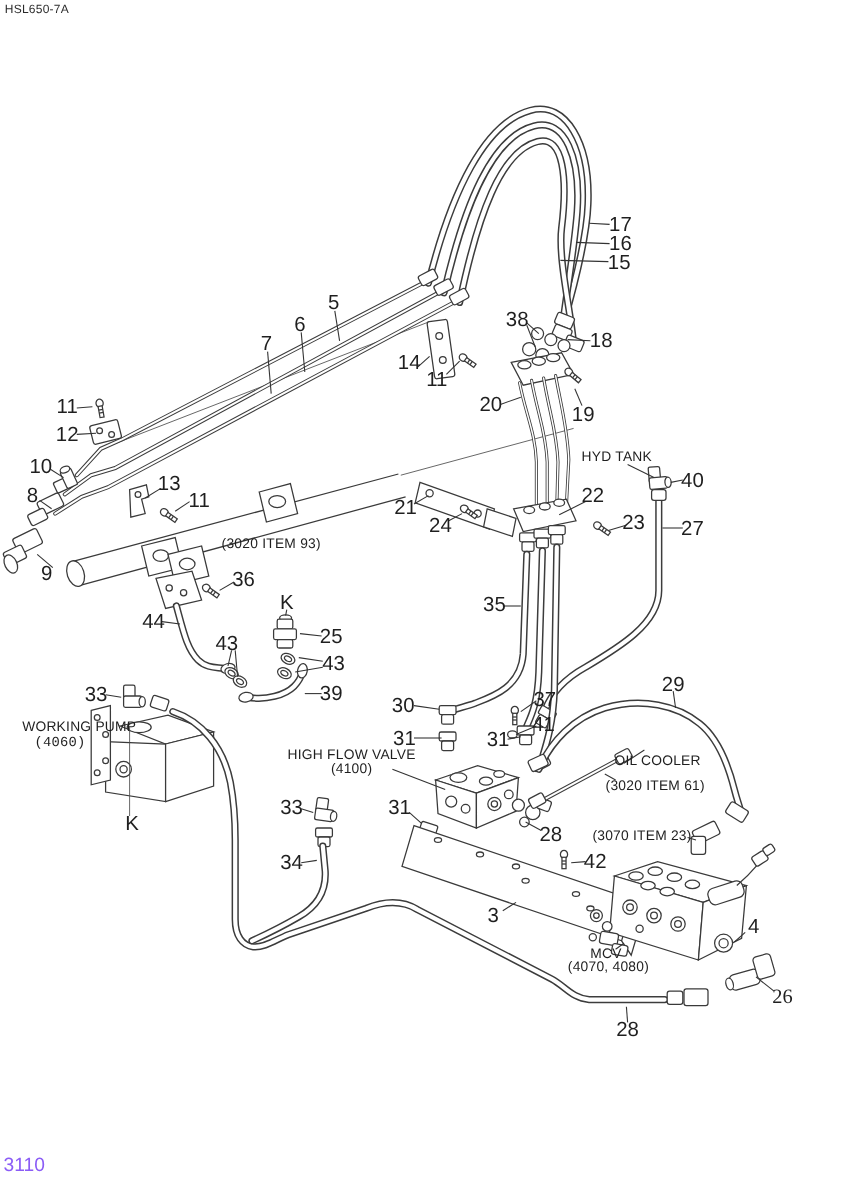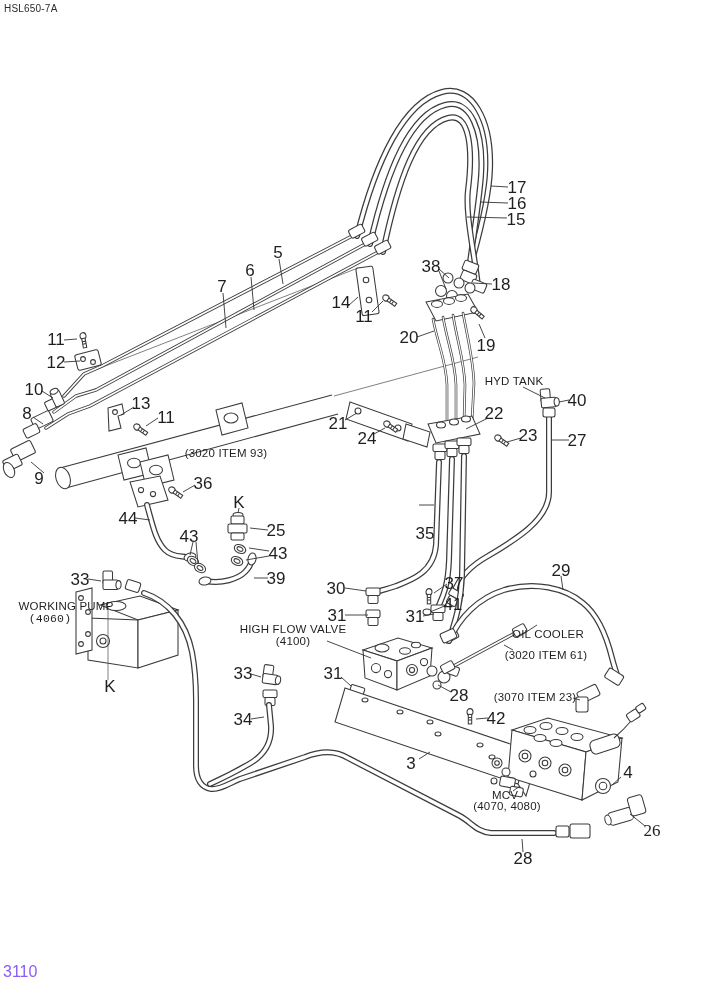--- a/index.html
+++ b/index.html
@@ -441,21 +441,21 @@
       <div class="callout" style="left: 141px; top: 403px;">13</div>
       <div class="callout" style="left: 166px; top: 417px;">11</div>
       <div class="callout" style="left: 39px; top: 478px;">9</div>
       <div class="callout" style="left: 203px; top: 483px;">36</div>
       <div class="callout" style="left: 338px; top: 423px;">21</div>
       <div class="callout" style="left: 367px; top: 438px;">24</div>
       <div class="callout" style="left: 494px; top: 413px;">22</div>
       <div class="callout" style="left: 528px; top: 435px;">23</div>
       <div class="callout" style="left: 577px; top: 400px;">40</div>
       <div class="callout" style="left: 577px; top: 440px;">27</div>
-      <div class="callout" style="left: 425px; top: 504px; margin-top: 29px;">35</div>
+      <div class="callout" style="left: 412px; top: 504px;">35</div>
       <div class="callout" style="left: 239px; top: 502px;">K</div>
       <div class="callout" style="left: 276px; top: 530px;">25</div>
       <div class="callout" style="left: 189px; top: 536px;">43</div>
       <div class="callout" style="left: 278px; top: 553px;">43</div>
       <div class="callout" style="left: 276px; top: 578px;">39</div>
       <div class="callout" style="left: 128px; top: 518px;">44</div>
       <div class="callout" style="left: 80px; top: 579px;">33</div>
       <div class="callout" style="left: 110px; top: 686px;">K</div>
       <div class="callout" style="left: 336px; top: 588px;">30</div>
       <div class="callout" style="left: 454px; top: 583px;">37</div>

